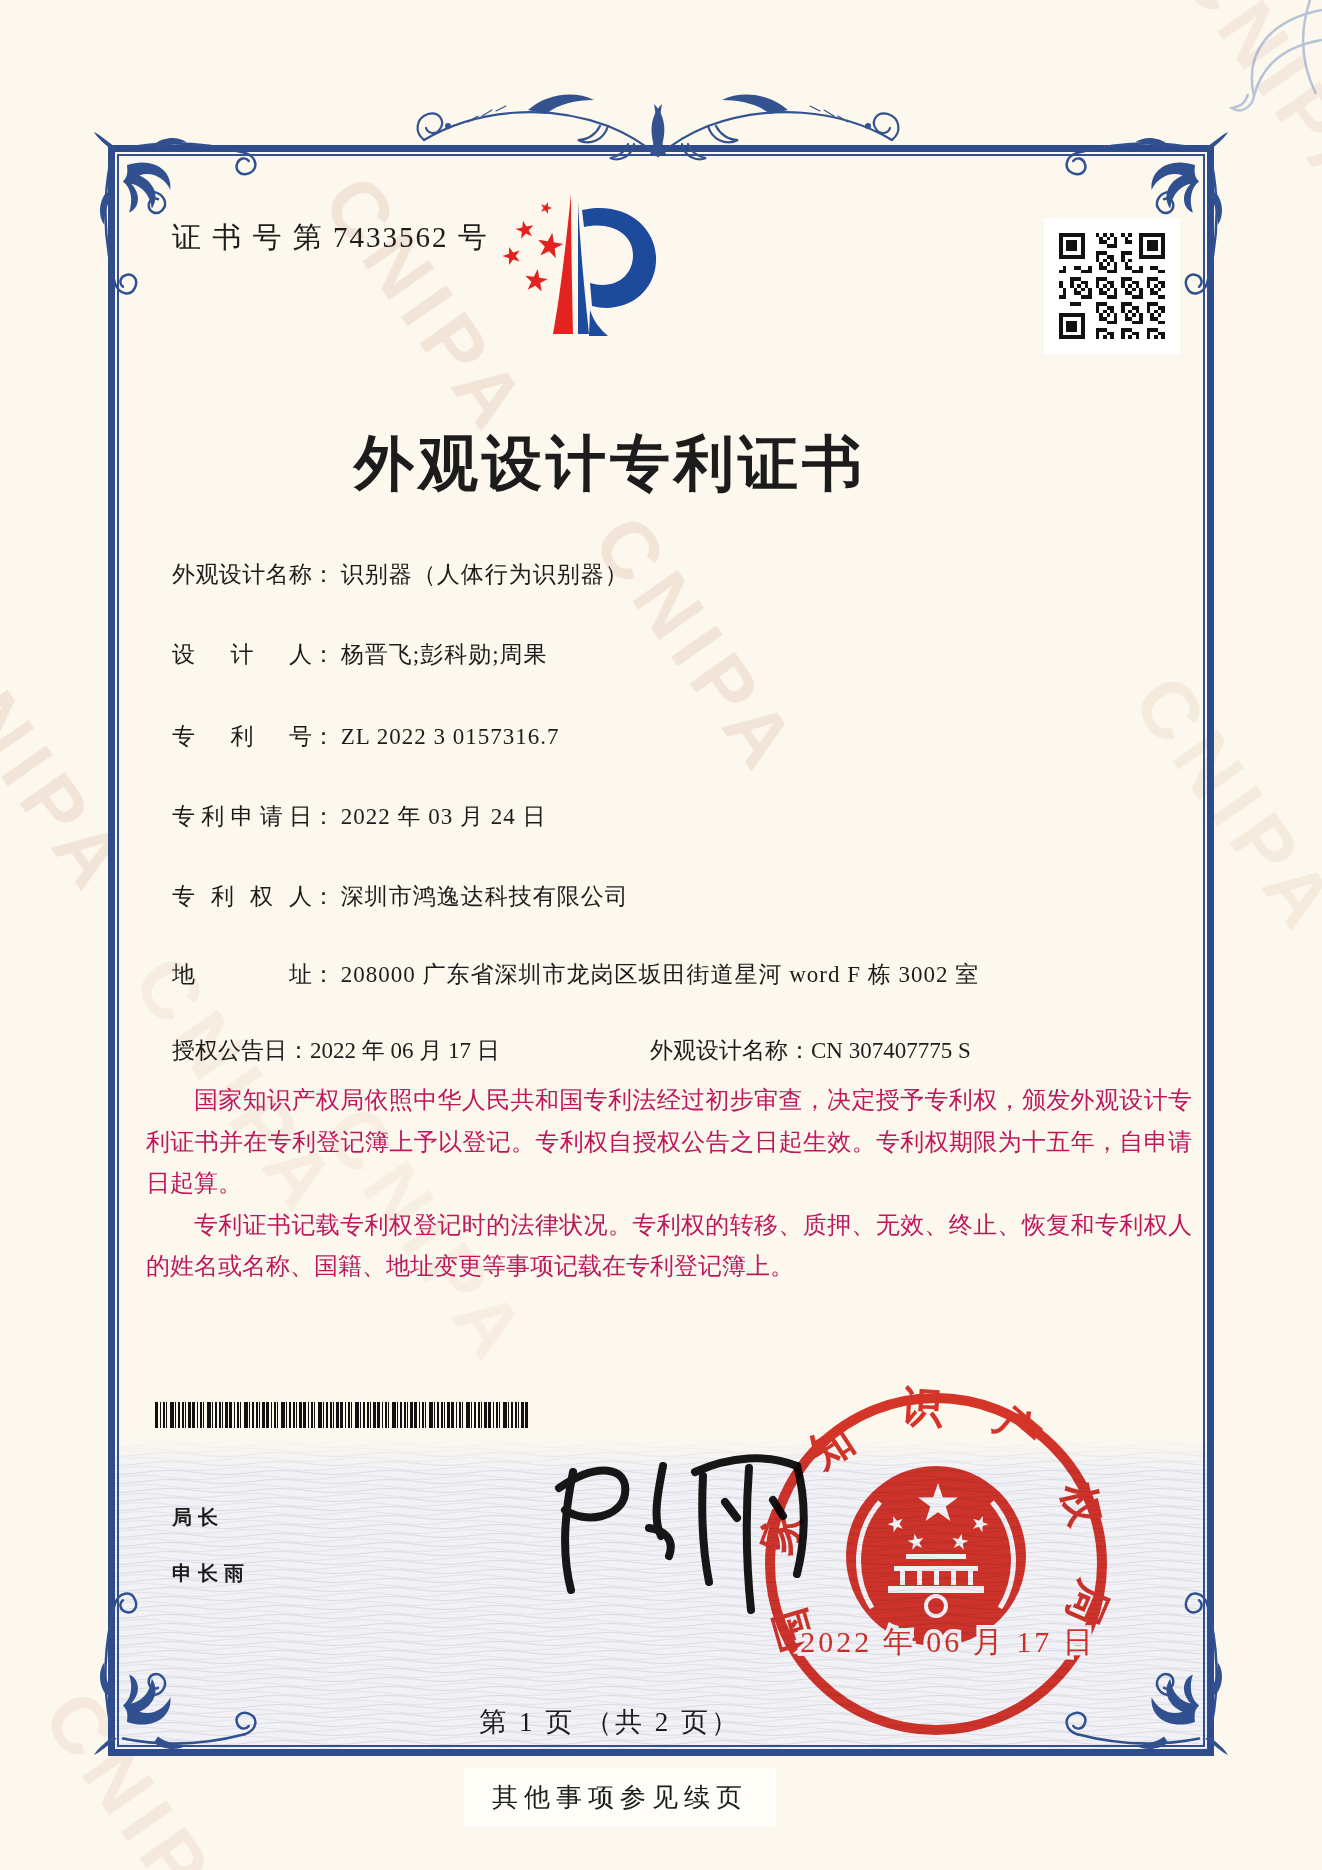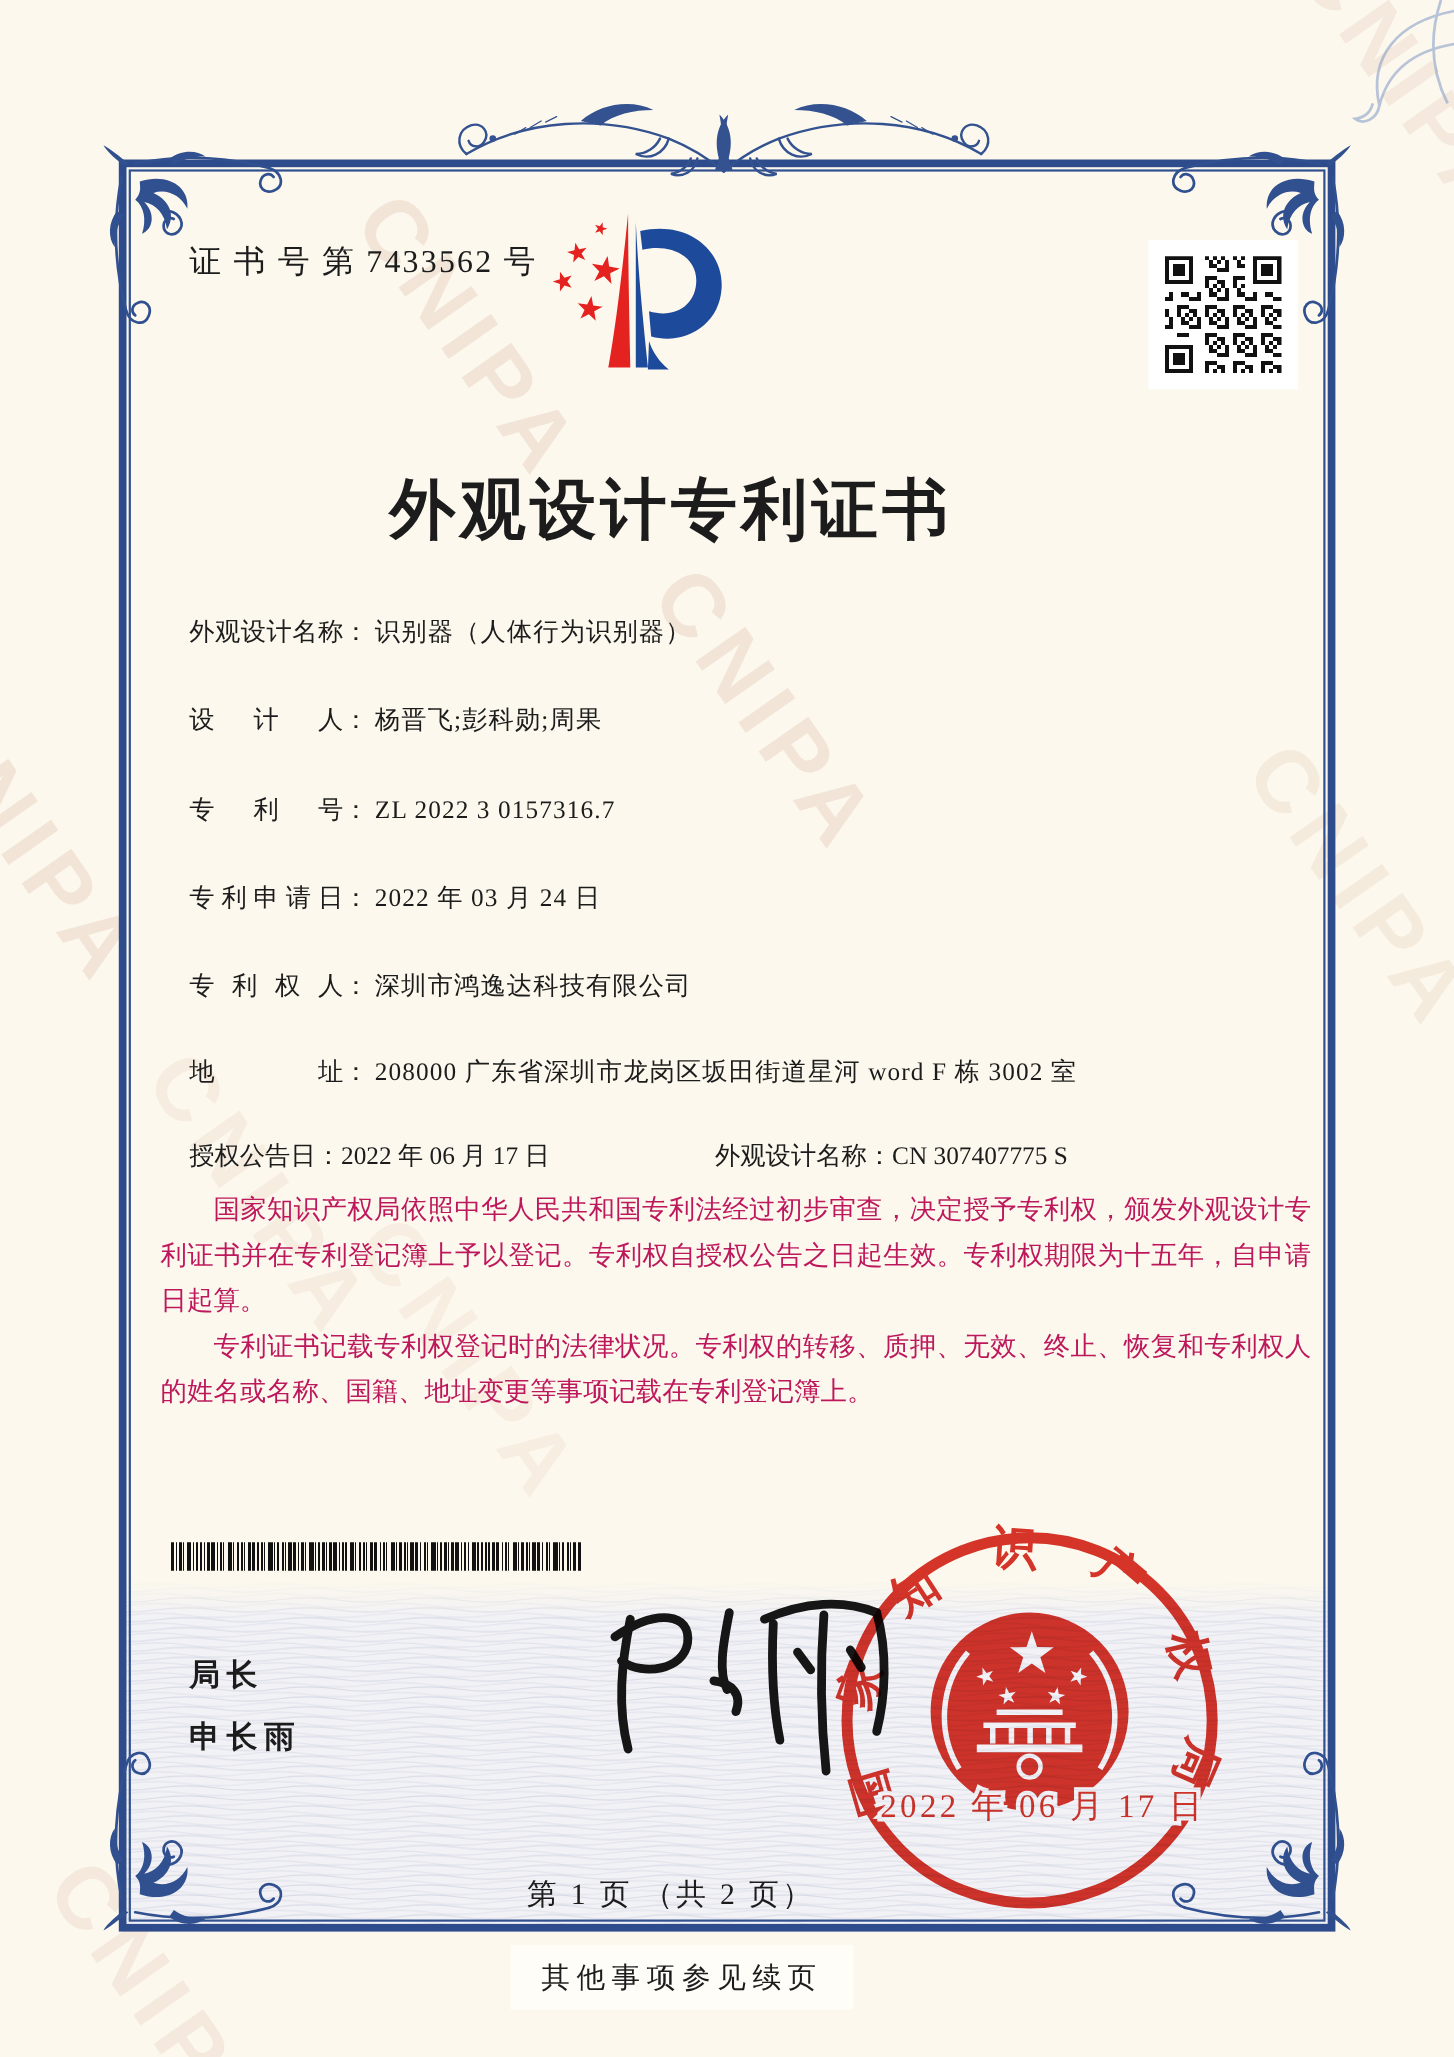--- a/index.html
+++ b/index.html
@@ -21,21 +21,21 @@
          font-weight:bold;letter-spacing:4px}
   .frow{left:172px;font-size:23px;line-height:42px;white-space:nowrap}
   .flabel{display:inline-block;width:140px;text-align:justify;text-align-last:justify;vertical-align:top}
   .fcolon{display:inline-block;vertical-align:top}
   .fvalue{display:inline-block;width:768px;vertical-align:top;white-space:normal;letter-spacing:1px}
   .grant2{position:absolute;left:478px;top:0;white-space:nowrap}
   .body-text{left:146px;top:1080px;width:1046px;font-size:24px;line-height:41.5px;
              text-align:justify;color:#be185d}
   .body-text p{margin:0;text-indent:2em}
   .signer{left:172px;font-family:Liberation Serif, serif;
-          font-weight:bold;font-size:28px;letter-spacing:6px}
+          font-weight:bold;font-size:20px;letter-spacing:6px}
   .footer{left:60px;top:1704px;width:1100px;text-align:center;font-size:27px;letter-spacing:3px}
   .cont-wrap{left:0;top:1768px;width:1240px;text-align:center}
   .cont-box{display:inline-block;background:#fffdf8;padding:12px 28px;font-size:26px;letter-spacing:6px}
   .qr-pad{left:1044px;top:218px;width:136px;height:136px;background:#fff}
 </style>
 </head>
 <body>
 
 <svg width="0" height="0" style="position:absolute" aria-hidden="true">
   <defs>

